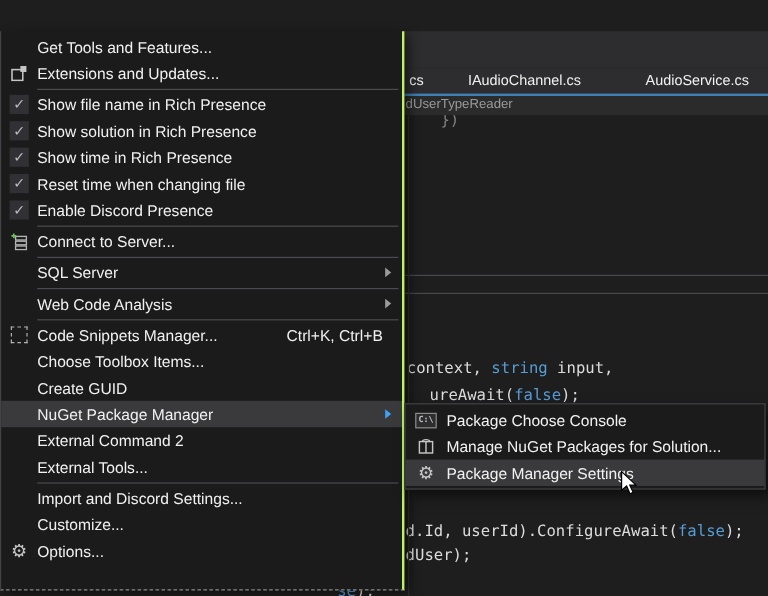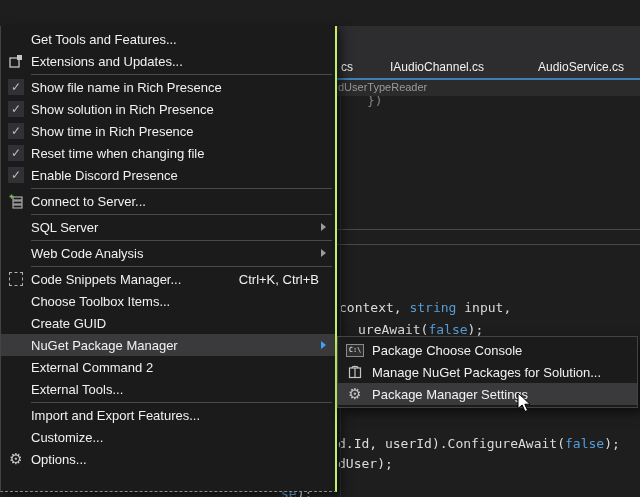--- a/index.html
+++ b/index.html
@@ -239,21 +239,21 @@
         <span class="ic"></span>
         <span class="lbl">External Command 2</span>
       </div>
     <div class="mi">
         <span class="ic"></span>
         <span class="lbl">External Tools...</span>
       </div>
     <div class="msep"></div>
     <div class="mi">
         <span class="ic"></span>
-        <span class="lbl">Import and Export Features...</span>
+        <span class="lbl">Import and Discord Settings...</span>
       </div>
     <div class="mi">
         <span class="ic"></span>
         <span class="lbl">Customize...</span>
       </div>
     <div class="mi">
         <span class="ic">
           <span class="gear">⚙</span>
         </span>
         <span class="lbl">Options...</span>

